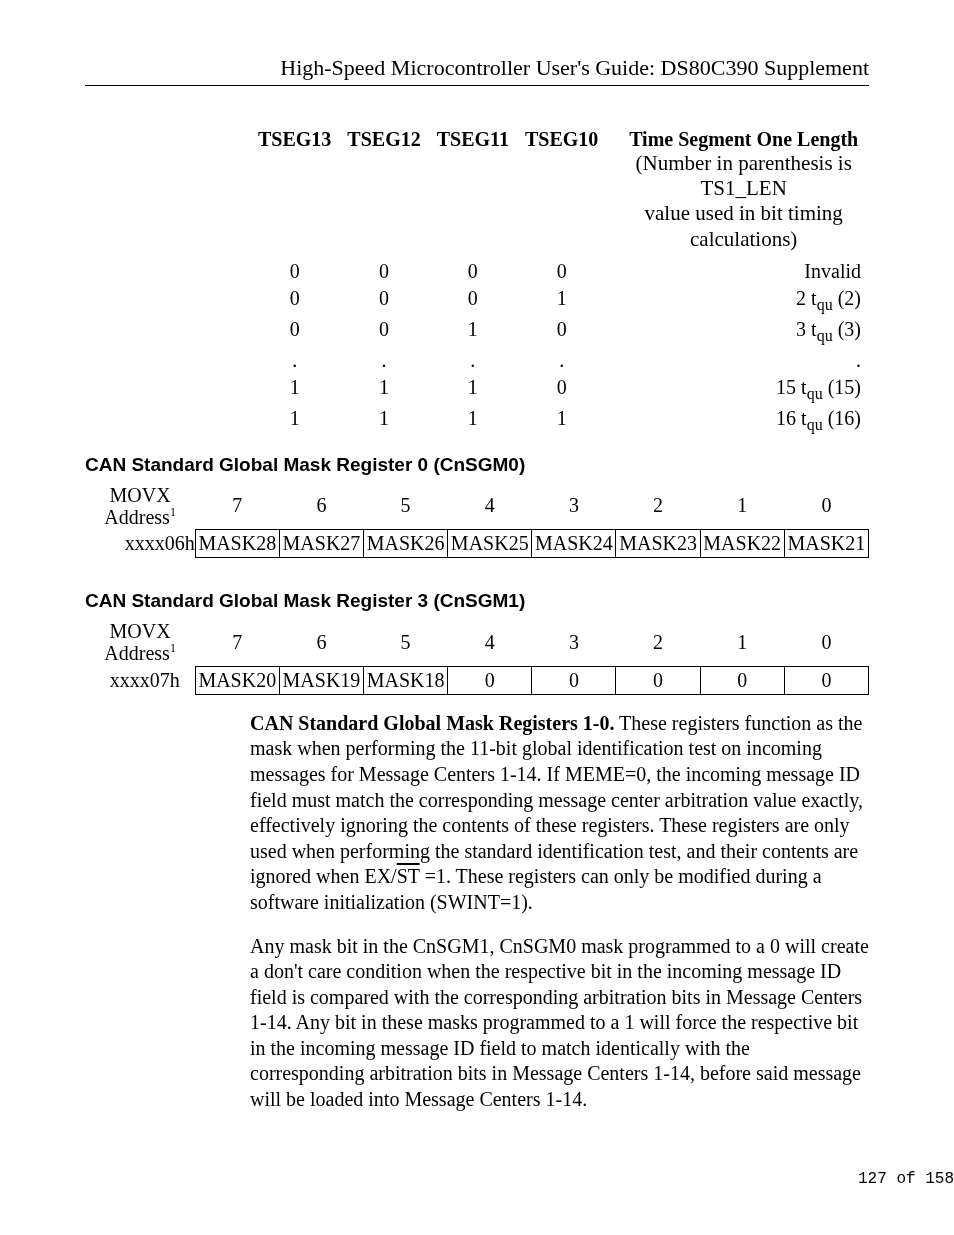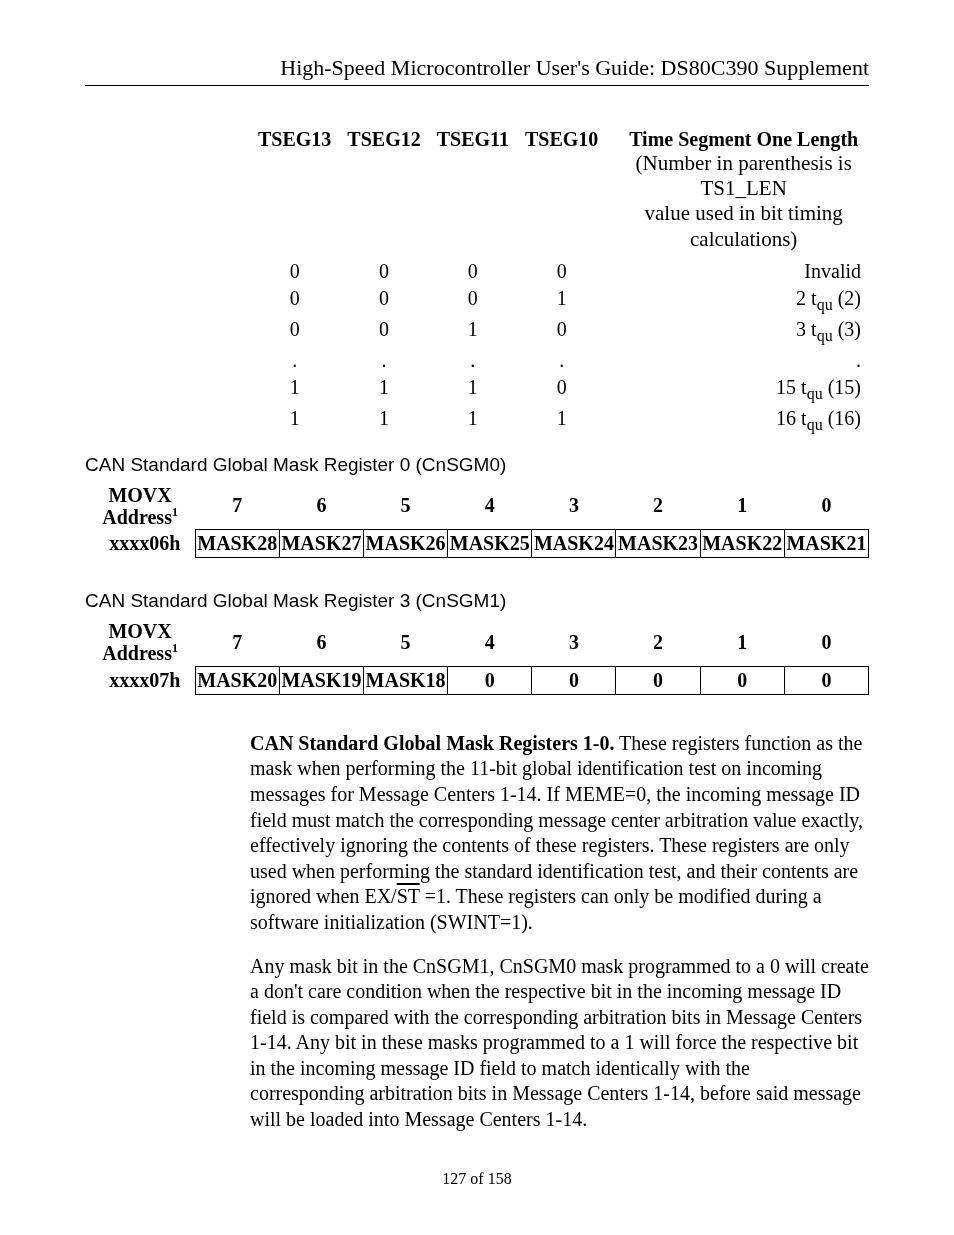--- a/index.html
+++ b/index.html
@@ -45,61 +45,61 @@
     text-align: right;
     padding-left: 20px;
   }
   .tseg-sub {
     font-weight: normal;
     font-size: 21px;
     line-height: 1.2;
   }
   .section-title {
     font-family: Arial, Helvetica, sans-serif;
-    font-weight: normal;
+    font-weight: bold;
     font-size: 19px;
     margin-top: 18px;
     margin-bottom: 6px;
   }
   .reg-table {
     border-collapse: collapse;
     width: 100%;
     table-layout: fixed;
   }
   .reg-table td, .reg-table th {
     text-align: center;
-    font-weight: bold;
+    font-weight: normal;
     padding: 2px 0;
   }
   .reg-table .addr-col { width: 110px; }
   .reg-table .bit-col { width: 84px; }
   .boxed td { border: 1.2px solid #000; }
   .movx {
     text-align: center;
     line-height: 1.1;
   }
   sup { font-size: 12px; }
   sub { font-size: 16px; vertical-align: sub; }
   .body-text {
     margin-left: 165px;
-    margin-top: 36px;
+    margin-top: 16px;
   }
   .body-text p {
     margin: 0 0 18px 0;
     line-height: 1.28;
   }
   .overline {
     text-decoration: overline;
   }
   .footer {
     position: absolute;
     left: 0; right: 0;
     top: 1170px;
-    text-align: center;
-    font-family: Liberation Serif, serif;
+    text-align: right;
+    font-family: Liberation Mono, monospace;
     font-size: 16px;
   }
 </style>
 </head>
 <body>
 
 <div class="page">
 
   <div class="header-line">High-Speed Microcontroller User's Guide: DS80C390 Supplement</div>
 
@@ -185,21 +185,21 @@
       <td>7</td>
       <td>6</td>
       <td>5</td>
       <td>4</td>
       <td>3</td>
       <td>2</td>
       <td>1</td>
       <td>0</td>
     </tr>
     <tr class="boxed">
-      <td style="border:none; text-align:center; padding-left:10px;">xxxx06h</td>
+      <td style="border:none; text-align:right; padding-left:10px;">xxxx06h</td>
       <td>MASK28</td>
       <td>MASK27</td>
       <td>MASK26</td>
       <td>MASK25</td>
       <td>MASK24</td>
       <td>MASK23</td>
       <td>MASK22</td>
       <td>MASK21</td>
     </tr>
   </tbody>

